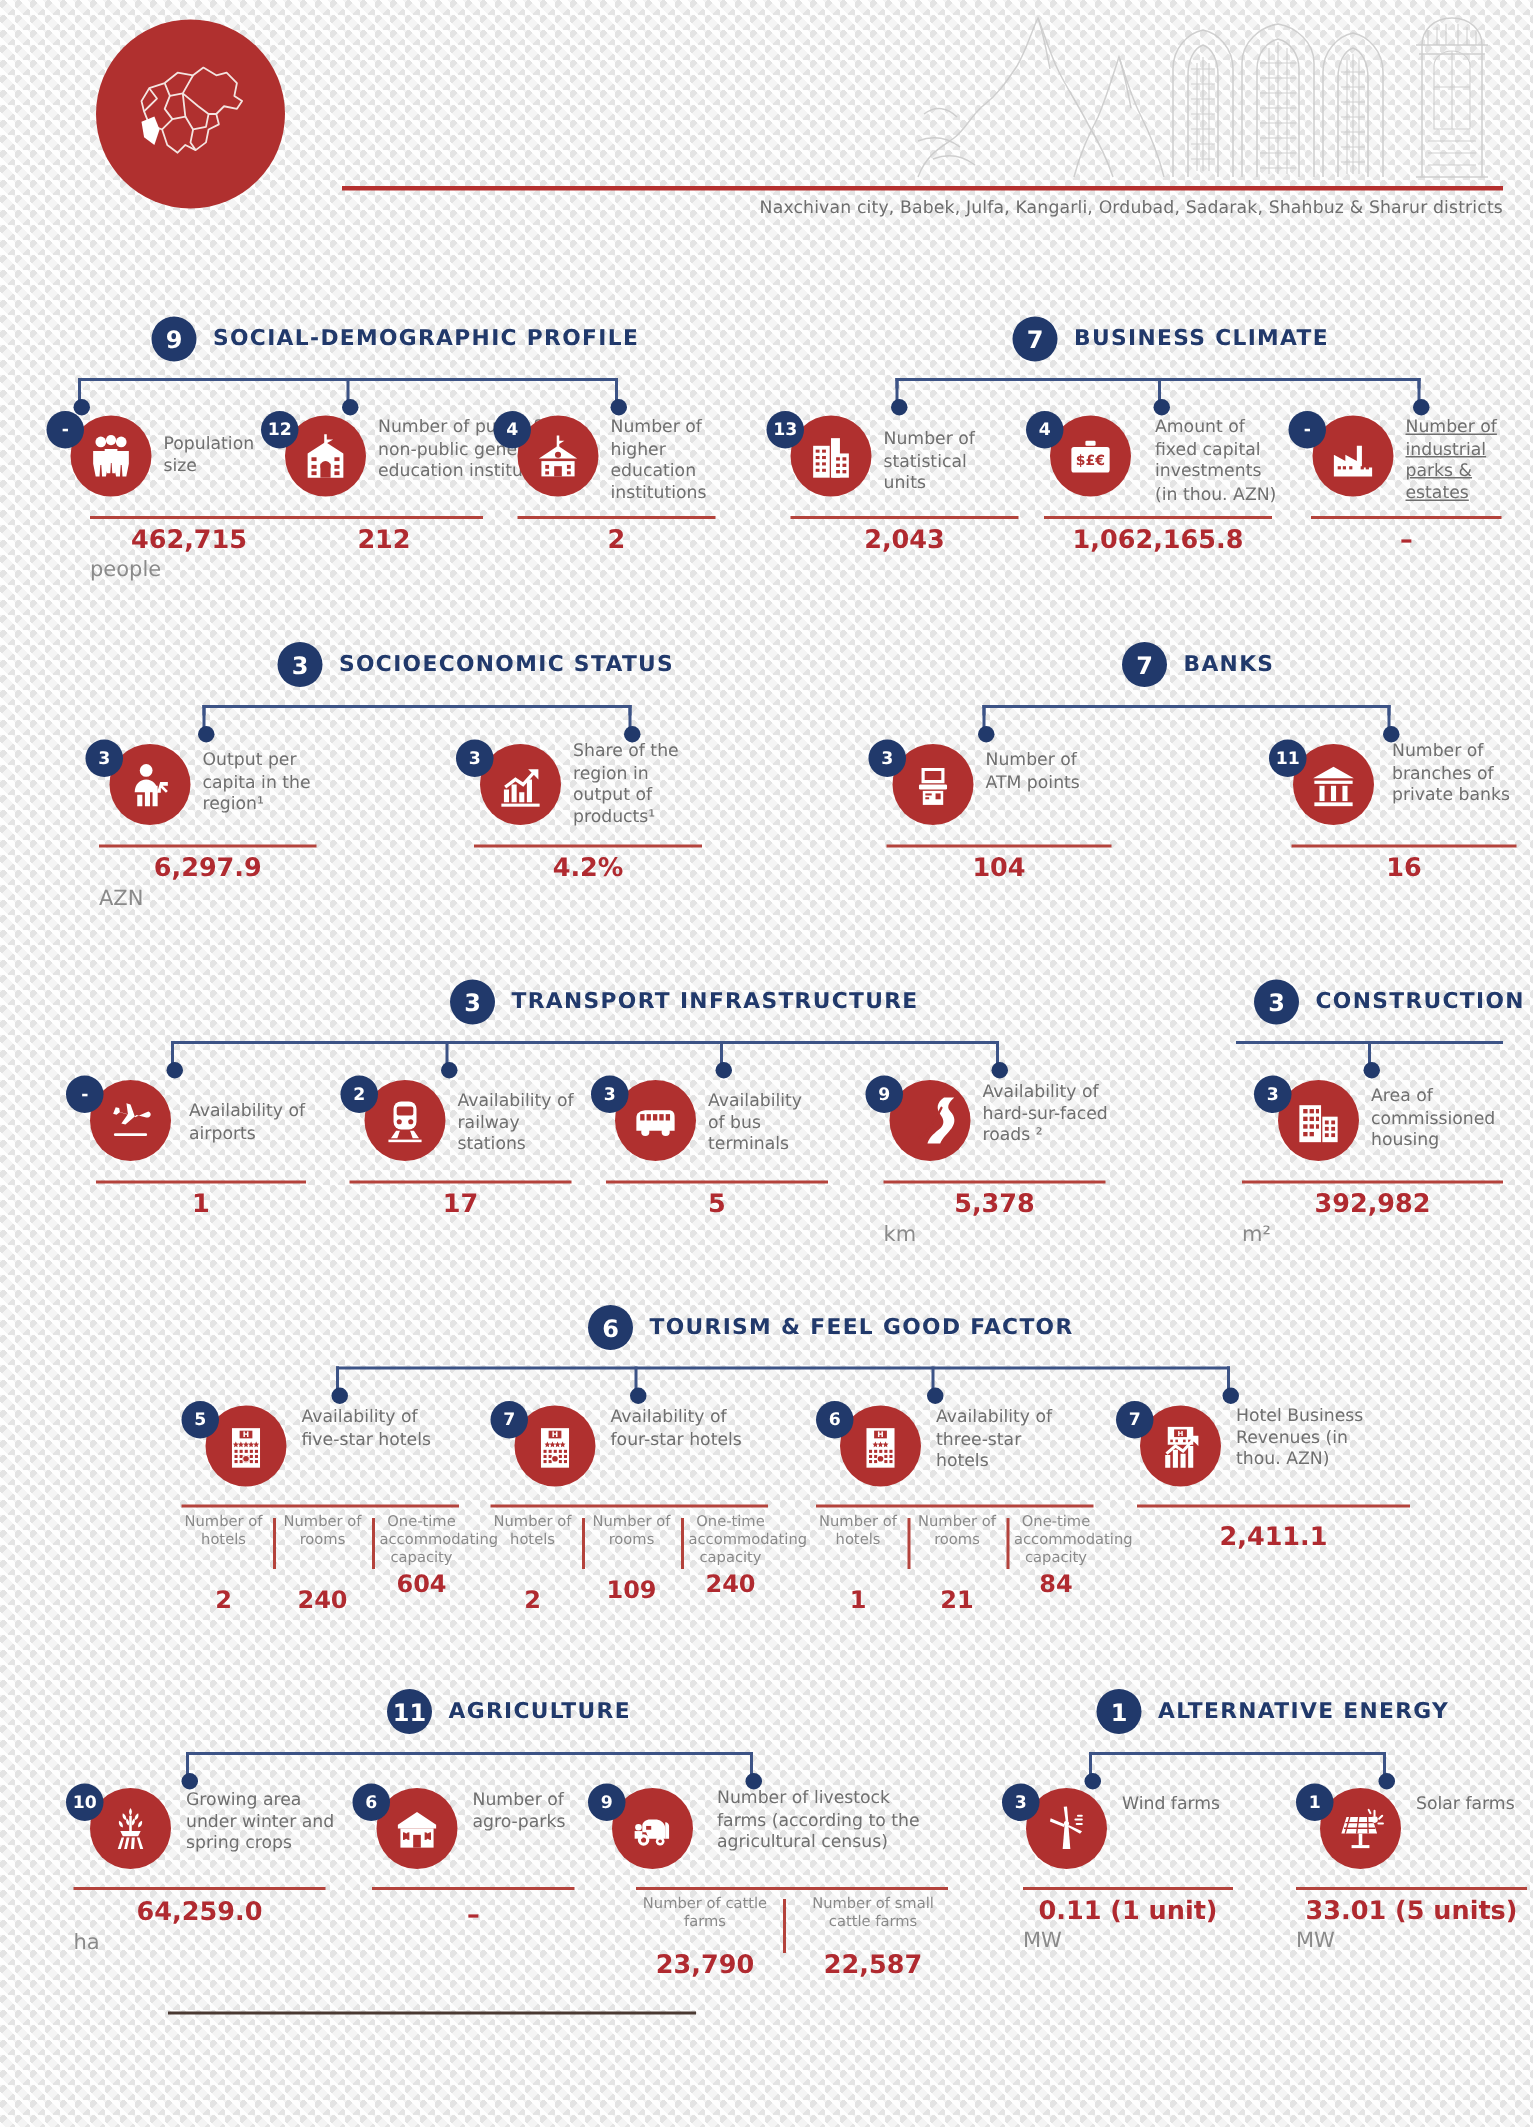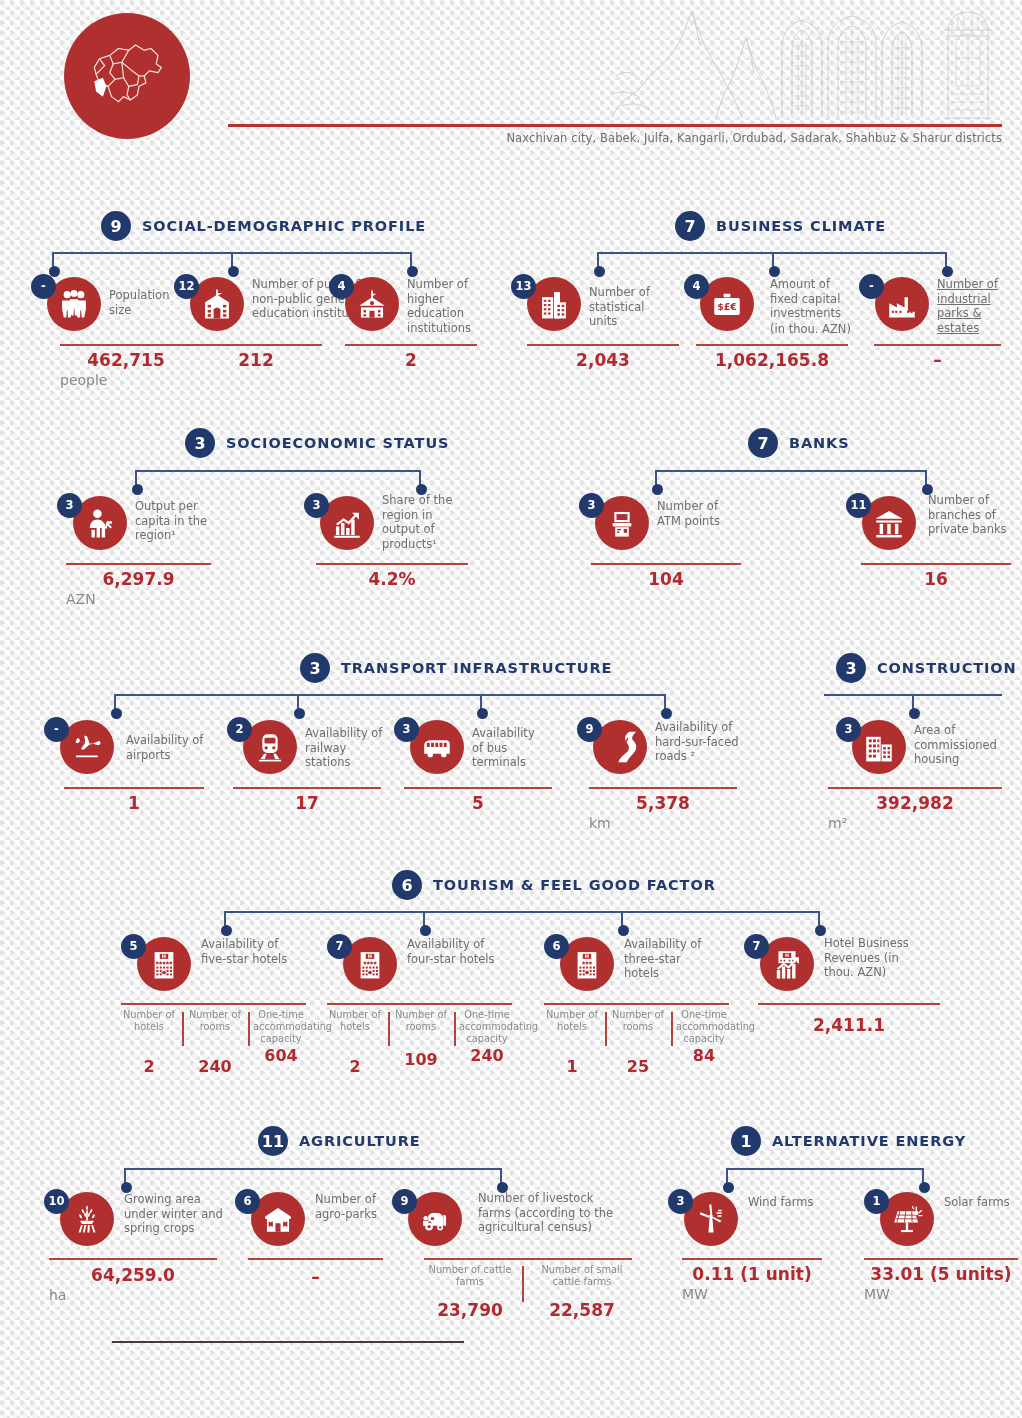--- a/index.html
+++ b/index.html
@@ -745,21 +745,21 @@
       </div>
       <div class="lbl" style="left:64px;top:0px;width:95px;">Availability of three-star hotels</div>
       <div class="under" style="left:-16px;top:66px;width:185px;"></div>
       <div class="subcol" style="left:-16px;top:72px;width:56px;">
         <div class="sc-lbl">Number of hotels</div>
         <div class="sc-val" style="margin-top:24px;">1</div>
       </div>
       <div class="sep" style="left:45px;top:75px;height:34px;"></div>
       <div class="subcol" style="left:50px;top:72px;width:56px;">
         <div class="sc-lbl">Number of rooms</div>
-        <div class="sc-val" style="margin-top:24px;">25</div>
+        <div class="sc-val" style="margin-top:24px;">21</div>
       </div>
       <div class="sep" style="left:111px;top:75px;height:34px;"></div>
       <div class="subcol" style="left:116px;top:72px;width:56px;">
         <div class="sc-lbl">One-time accommodating capacity</div>
         <div class="sc-val" style="margin-top:2px;">84</div>
       </div>
     </div>
 
     <div class="item" style="left:760px;top:937px;">
       <div class="ico-wrap">

